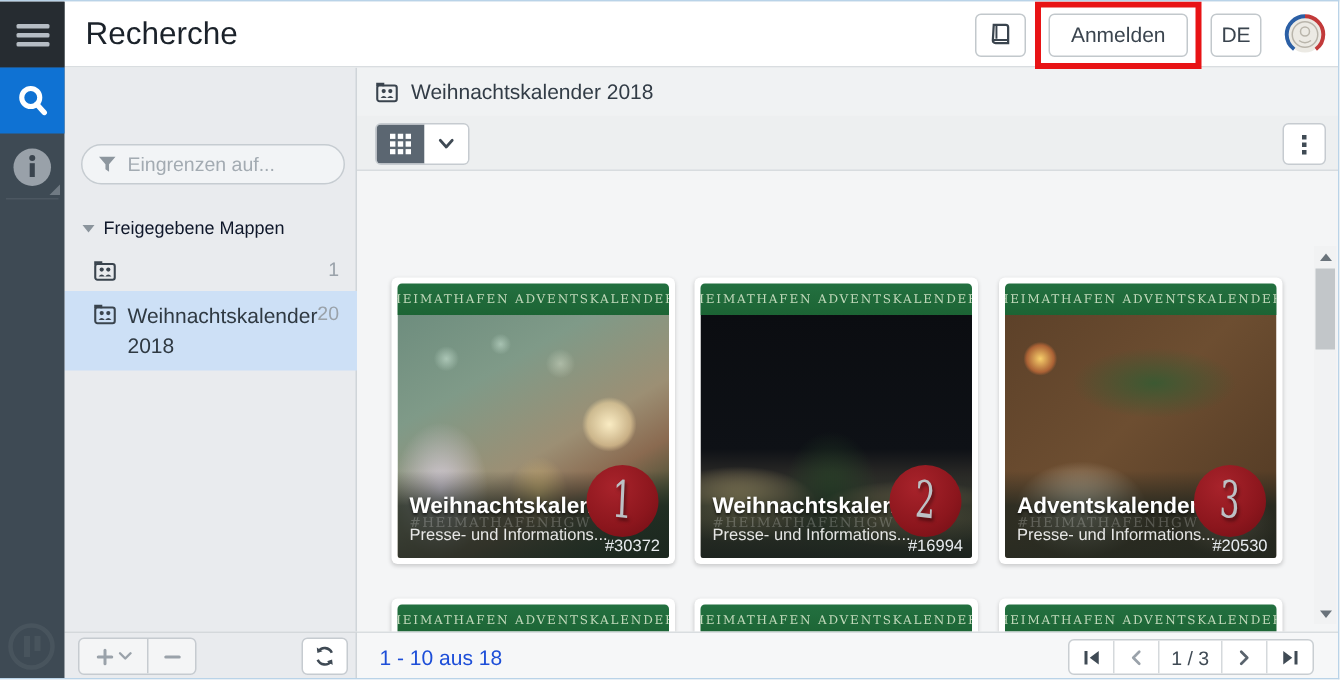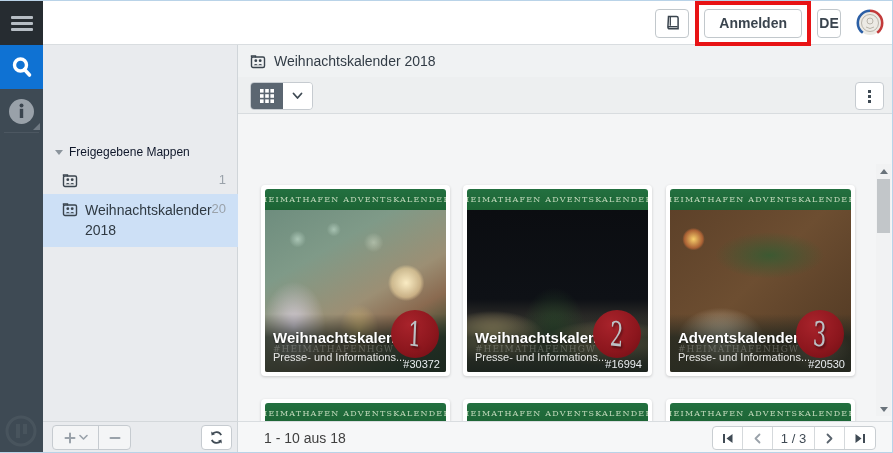--- a/index.html
+++ b/index.html
@@ -18,25 +18,25 @@
   .rail-divider { position:absolute; left:4px; right:4px; top:131px; height:1px; background:#4c5761; }
   .hamburger span { display:block; width:22px; height:3px; background:#b6bdc4; margin:3px 0; border-radius:1px; }
   .pixelboxx { position:absolute; left:4px; bottom:6px; opacity:.55; }
 
   
   .topbar { position:absolute; left:43px; top:0; width:850px; height:44px; background:#ffffff;
             border-bottom:1px solid #d9dde0; z-index:20; display:flex; align-items:center; }
   .app-title { font-size:21px; color:#1b222a; margin-left:14px; }
   .topbar-actions { position:absolute; right:8px; top:0; height:44px; display:flex; align-items:center; }
   .tb-btn { height:29px; background:#fff; border:1px solid #c2c8cc; border-radius:4px; color:#3a444e;
-            font-size:14px; display:flex; align-items:center; justify-content:center; cursor:pointer;font-weight:bold; }
+            font-size:14px; display:flex; align-items:center; justify-content:center; cursor:pointer; }
   .btn-book { width:34px; margin-right:6px; }
   .annotation { border:4px solid #e81315; padding:4px 5px; margin-right:6px; }
   .btn-login { padding:0 14px; border-radius:4px; }
-  .btn-lang { width:24px; margin-right:14px; }
+  .btn-lang { width:34px; margin-right:14px; }
   .uni-logo { display:flex; align-items:center; gap:5px; }
   .uni-text { text-align:right; line-height:1.25; }
   .uni-line1 { font-size:8px; letter-spacing:.6px; color:#4d575f; font-weight:bold; }
   .uni-line2 { font-size:7px; color:#9aa3aa; }
 
   
   .panel { position:absolute; left:43px; top:44px; width:195px; height:376px; background:#e9ebee;
            border-right:1px solid #d0d5d9; z-index:10; }
   .panel-head { position:relative; height:44px; }
   .panel-title { position:absolute; left:14px; top:14px; font-size:15px; color:#333d46; }
@@ -134,21 +134,21 @@
   .scrollbar { position:absolute; left:638px; top:119px; width:15px; height:252px; background:#f1f2f3; }
   .sb-arrow { position:absolute; left:0; width:15px; height:14px; display:flex; align-items:center; justify-content:center; cursor:pointer; }
   .sb-up { top:0; } .sb-down { bottom:0; }
   .sb-thumb { position:absolute; left:1px; top:15px; width:13px; height:54px; background:#c2c6c9; cursor:grab; }
   .tri-up { width:0; height:0; border-left:4px solid transparent; border-right:4px solid transparent; border-bottom:5px solid #6a737b; }
   .tri-down { width:0; height:0; border-left:4px solid transparent; border-right:4px solid transparent; border-top:5px solid #6a737b; }
 
   
   .main-footer { position:absolute; left:238px; top:420px; width:655px; height:33px; background:#f6f7f8;
                  border-top:1px solid #d9dde0; z-index:25; }
-  .range-text { position:absolute; left:26px; top:8px; font-size:14px; color:#404040; }
+  .range-text { position:absolute; left:15px; top:8px; font-size:14px; color:#1d4ed8; }
   .pager { position:absolute; right:17px; top:4px; height:24px; display:flex; background:#fff;
            border:1px solid #c9ced2; border-radius:4px; overflow:hidden; }
   .pg-seg { display:flex; align-items:center; justify-content:center; border-right:1px solid #d5d9dc; cursor:pointer; }
   .pg-seg:last-child { border-right:none; }
   .pg-first,.pg-prev,.pg-next,.pg-last { width:30px; }
   .pg-label { width:42px; font-size:13px; color:#3f4a54; cursor:default; }
 </style>
 </head>
 <body>
 
@@ -178,20 +178,21 @@
     </div>
     <div class="rail-divider"></div>
     <svg class="pixelboxx" width="34" height="34" viewBox="0 0 34 34">
       <circle cx="17" cy="17" r="14" fill="none" stroke="rgba(255,255,255,0.10)" stroke-width="3"></circle>
       <rect x="12" y="10" width="4" height="14" fill="rgba(255,255,255,0.10)"></rect>
       <rect x="19" y="10" width="4" height="10" fill="rgba(255,255,255,0.10)"></rect>
     </svg>
   </div>
 
   <div class="topbar">
+    <div class="app-title">Recherche</div>
     <div class="topbar-actions">
       <div class="tb-btn btn-book">
         <svg width="17" height="17" viewBox="0 0 17 17">
           <path d="M4.5 1.5 h8 a1.6 1.6 0 0 1 1.6 1.6 v10.6 h-8.4 a1.8 1.8 0 0 1 -1.8-1.8 z" fill="none" stroke="#3a444e" stroke-width="1.5"></path>
           <path d="M4 11.7 h9.6" stroke="#3a444e" stroke-width="1.4"></path>
           <path d="M6.3 1.8 v9" stroke="#3a444e" stroke-width="1.3"></path>
         </svg>
       </div>
       <div class="annotation">
         <div class="tb-btn btn-login">Anmelden</div>
@@ -204,20 +205,26 @@
           <circle cx="15" cy="13" r="3" fill="none" stroke="#b9b5ab" stroke-width="1"></circle>
           <path d="M11 19 q4 3 8 0" fill="none" stroke="#b9b5ab" stroke-width="1"></path>
           <path d="M15 2.8 a12.2 12.2 0 0 0 -12.2 12.2 a12.2 12.2 0 0 0 5 9.8" fill="none" stroke="#2b5fa5" stroke-width="2.6"></path>
           <path d="M15 2.8 a12.2 12.2 0 0 1 12.2 12.2 a12.2 12.2 0 0 1 -5 9.8" fill="none" stroke="#c23a3a" stroke-width="2.6"></path>
         </svg>
       </div>
     </div>
   </div>
 
   <div class="panel">
+    <div class="filter-wrap">
+      <input class="filter-input" type="text" placeholder="Eingrenzen auf..." style="">
+      <svg class="filter-icon" width="13" height="13" viewBox="0 0 13 13">
+        <path d="M1 1.5 h11 l-4.3 5 v5 l-2.4 -1.6 v-3.4 z" fill="#8d969e"></path>
+      </svg>
+    </div>
     <div class="tree">
       <div class="tree-head">
         <div class="caret-down"></div>
         <span>Freigegebene Mappen</span>
       </div>
       <div class="tree-item">
         <svg width="16" height="15" viewBox="0 0 16 15">
           <path d="M1.5 3.5 v-1.6 h4 v1.6" fill="none" stroke="#3a444e" stroke-width="1.4"></path>
           <rect x="1.5" y="3" width="13" height="10.5" rx="1.5" fill="none" stroke="#3a444e" stroke-width="1.4"></rect>
           <circle cx="5.8" cy="6.7" r="1.4" fill="#3a444e"></circle>

